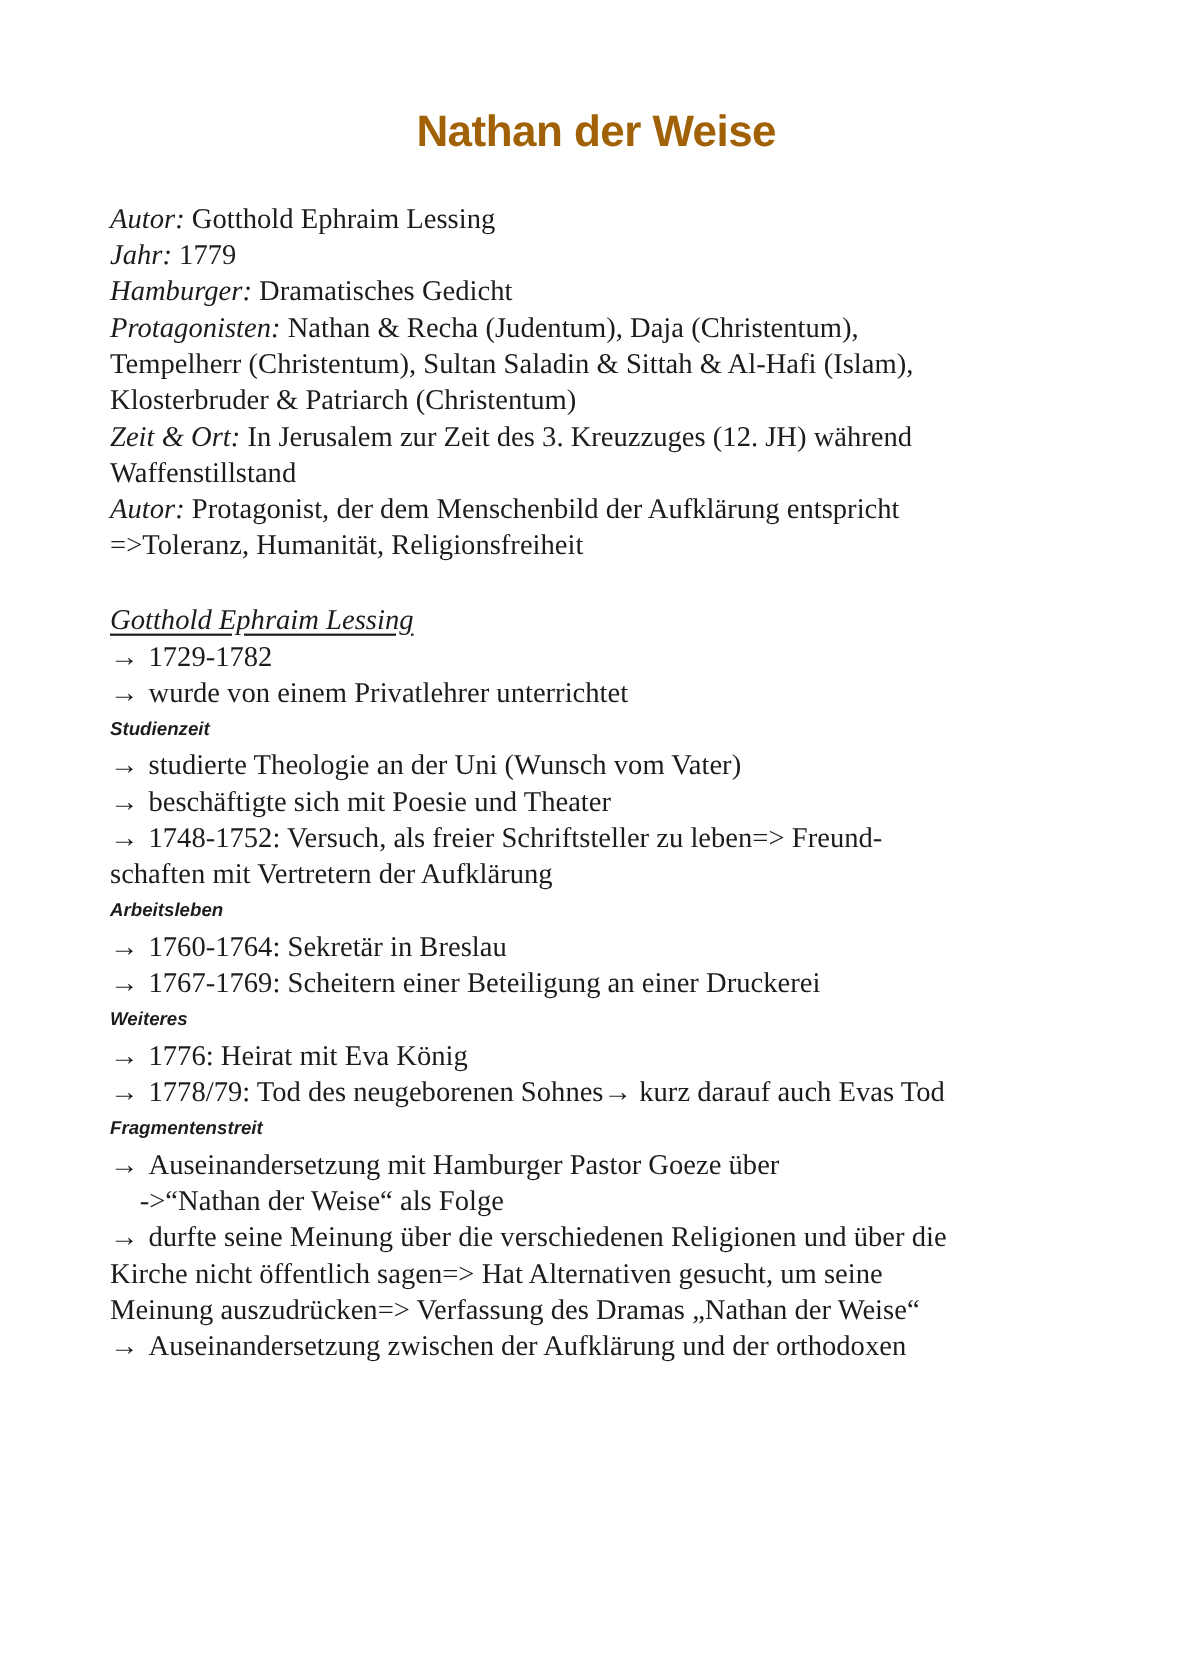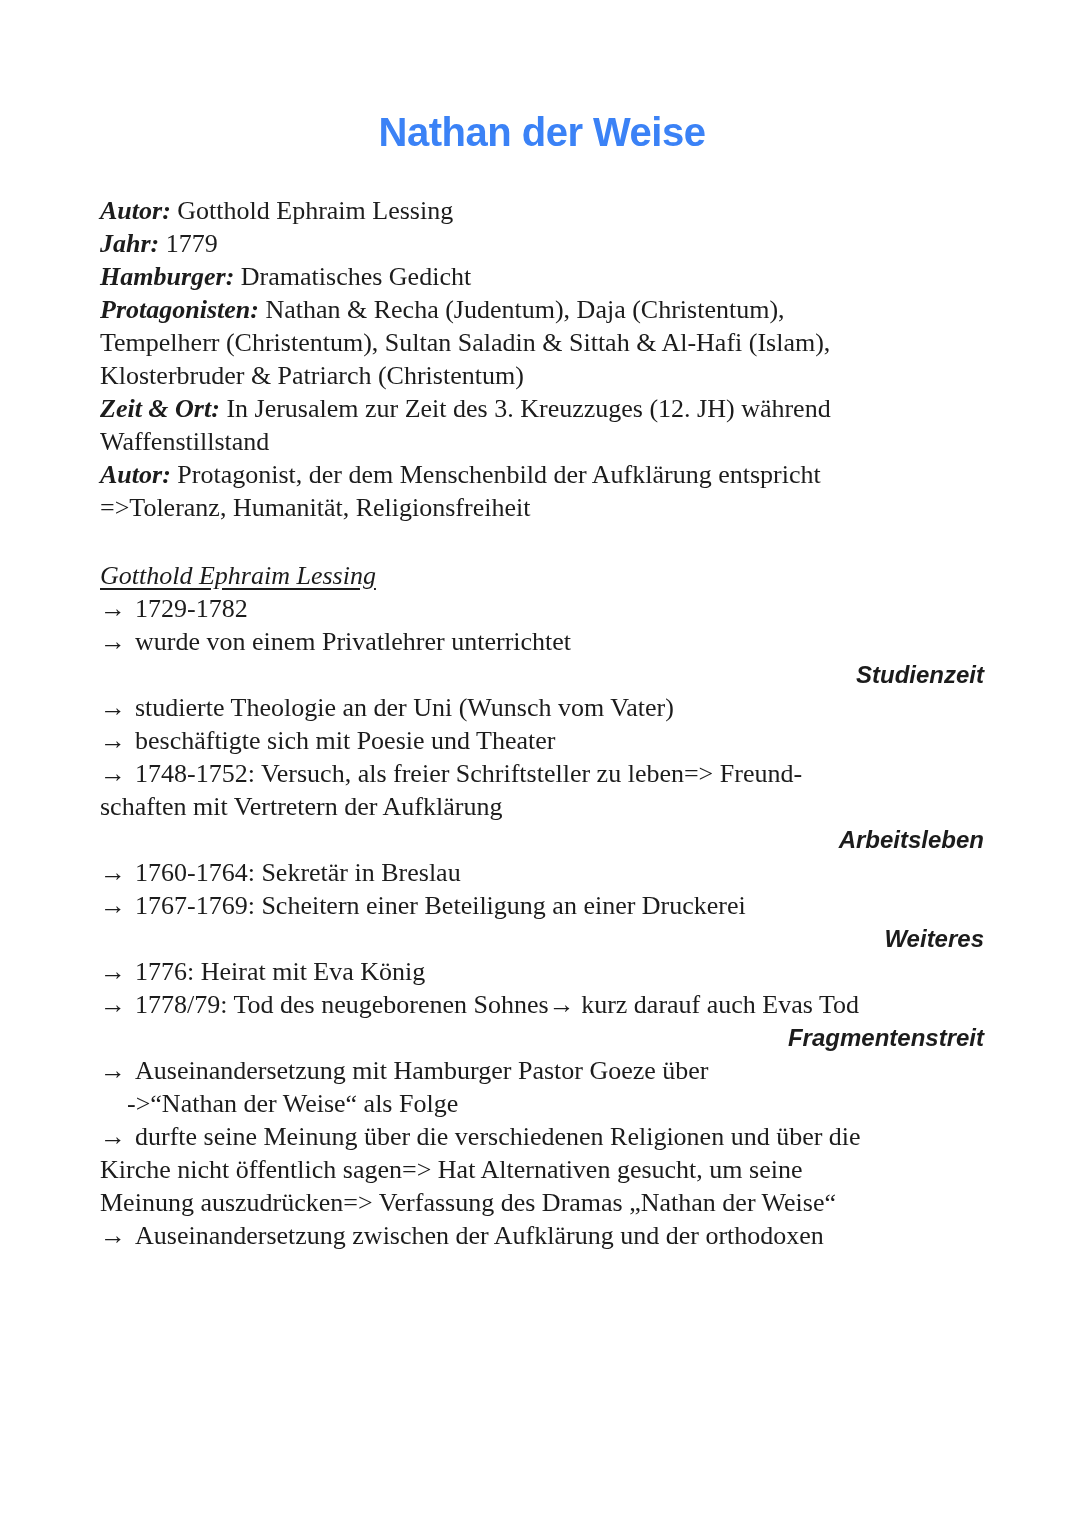--- a/index.html
+++ b/index.html
@@ -17,46 +17,45 @@
     height: 1527px;
     padding: 96px 96px 0 100px;
   }
   .title {
     font-family: "Liberation Sans", "DejaVu Sans", sans-serif;
     font-weight: bold;
     font-size: 40px;
     line-height: 48px;
     letter-spacing: -0.5px;
     text-align: center;
-    margin: 12px 0 38px 0;
-    color: #3b82f6;
+    margin: 0 0 38px 0;
+    color: #a16207;
   }
   .line {
     margin: 0;
     font-size: 26px;
     line-height: 33px;
     white-space: nowrap;
   }
-  .lbl { font-style: italic; font-weight: bold; }
+  .lbl { font-style: italic; }
   .section { margin-top: 35px; }
   .section-heading {
     margin: 0;
     font-size: 26px;
     line-height: 33px;
     font-weight: normal;
     font-style: italic;
     text-decoration: underline;
     text-underline-offset: 4px;
   }
   .subhead {
     font-family: "Liberation Sans", "DejaVu Sans", sans-serif;
     font-weight: bold;
     font-style: italic;
-    font-size: 24px;
-    text-align: right;
+    font-size: 17px;
   }
   .arrow { margin-right: 9px; }
   .indent { padding-left: 27px; }
 </style>
 </head>
 <body>
 
 <div class="page">
 
   <h1 class="title">Nathan der Weise</h1>

